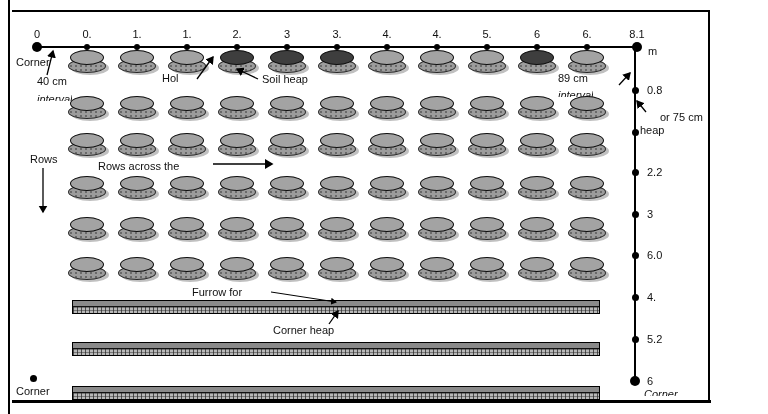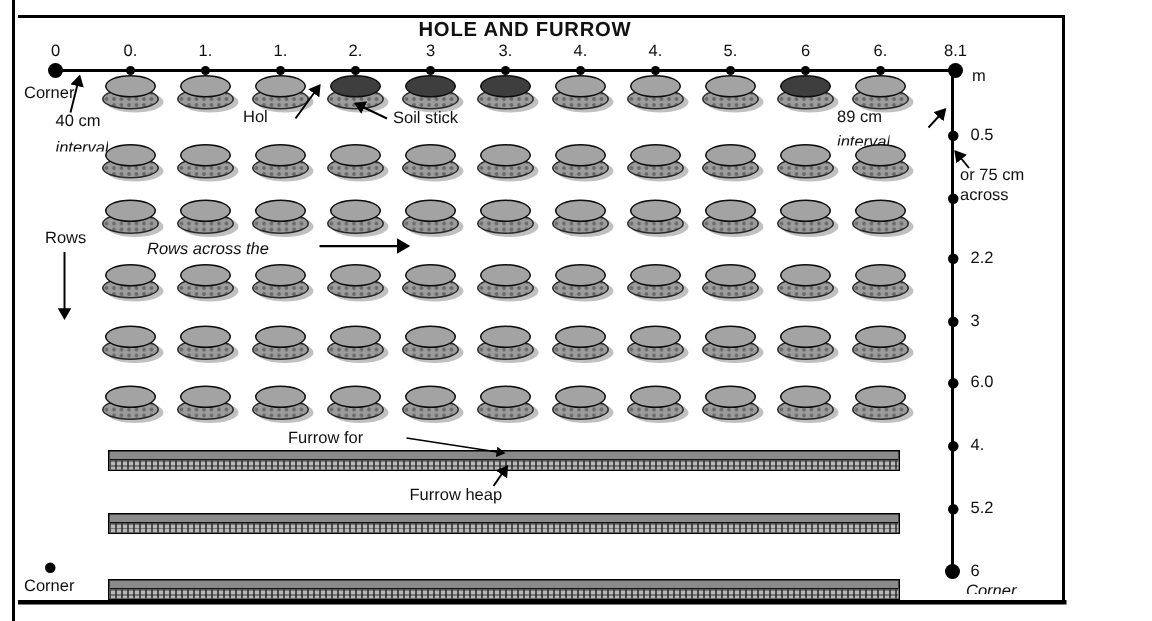--- a/index.html
+++ b/index.html
@@ -38,21 +38,20 @@
 </head>
 <body>
 
 <div id="stage">
 
   <div class="frameline" style="left:8px;top:0;width:2px;height:414px;"></div>
   <div class="frameline" style="left:12px;top:10px;width:698px;height:2px;"></div>
   <div class="frameline" style="left:708px;top:10px;width:2px;height:392px;"></div>
   <div class="frameline" style="left:12px;top:400px;width:699px;height:3px;"></div>
 
-  <div class="title">HOLE AND FURROW</div>
 
   <div class="frameline" style="left:37px;top:46px;width:600px;height:2px;"></div>
   <div id="top-ruler">
       <div class="ruler-lbl" style="left: 20px; top: 29px;">0</div>
       <div class="dot" style="left: 32px; top: 42px; width: 10px; height: 10px;"></div>
       <div class="ruler-lbl" style="left: 70px; top: 29px;">0.</div>
       <div class="dot" style="left: 84px; top: 44px; width: 6px; height: 6px;"></div>
       <div class="ruler-lbl" style="left: 120px; top: 29px;">1.</div>
       <div class="dot" style="left: 134px; top: 44px; width: 6px; height: 6px;"></div>
       <div class="ruler-lbl" style="left: 170px; top: 29px;">1.</div>
@@ -74,21 +73,21 @@
       <div class="ruler-lbl" style="left: 570px; top: 29px;">6.</div>
       <div class="dot" style="left: 584px; top: 44px; width: 6px; height: 6px;"></div>
       <div class="ruler-lbl" style="left: 620px; top: 29px;">8.1</div>
       <div class="dot" style="left: 632px; top: 42px; width: 10px; height: 10px;"></div>
     </div>
   <div class="lbl" style="left:648px;top:46px;">m</div>
 
   <div class="frameline" style="left:634px;top:47px;width:2px;height:334px;"></div>
   <div id="right-ruler">
       <div class="dot" style="left: 631.5px; top: 86.5px; width: 7px; height: 7px;"></div>
-      <div class="lbl" style="left: 647px; top: 85px;">0.5</div>
+      <div class="lbl" style="left: 647px; top: 85px;">0.8</div>
       <div class="dot" style="left: 631.5px; top: 128.5px; width: 7px; height: 7px;"></div>
       <div class="dot" style="left: 631.5px; top: 168.5px; width: 7px; height: 7px;"></div>
       <div class="lbl" style="left: 647px; top: 167px;">2.2</div>
       <div class="dot" style="left: 631.5px; top: 210.5px; width: 7px; height: 7px;"></div>
       <div class="lbl" style="left: 647px; top: 209px;">3</div>
       <div class="dot" style="left: 631.5px; top: 251.5px; width: 7px; height: 7px;"></div>
       <div class="lbl" style="left: 647px; top: 250px;">6.0</div>
       <div class="dot" style="left: 631.5px; top: 293.5px; width: 7px; height: 7px;"></div>
       <div class="lbl" style="left: 647px; top: 292px;">4.</div>
       <div class="dot" style="left: 631.5px; top: 335.5px; width: 7px; height: 7px;"></div>
@@ -377,29 +376,29 @@
     </div>
 
   <div class="lbl" style="left:16px;top:57px;">Corner</div>
   <div class="dot" style="left:30px;top:375px;width:7px;height:7px;"></div>
   <div class="lbl" style="left:16px;top:386px;">Corner</div>
   <div class="lbl clip" style="left:644px;top:389px;"><span>Corner</span></div>
 
   <div class="lbl" style="left:37px;top:76px;">40 cm</div>
   <div class="lbl clip" style="left:37px;top:94px;"><span>interval</span></div>
   <div class="lbl" style="left:162px;top:73px;">Hol</div>
-  <div class="lbl" style="left:262px;top:74px;">Soil stick</div>
+  <div class="lbl" style="left:262px;top:74px;">Soil heap</div>
   <div class="lbl" style="left:30px;top:154px;">Rows</div>
-  <div class="lbl" style="left:98px;top:161px;font-style:italic;">Rows across the</div>
+  <div class="lbl" style="left:98px;top:161px;">Rows across the</div>
   <div class="lbl" style="left:558px;top:73px;">89 cm</div>
   <div class="lbl clip" style="left:558px;top:90px;"><span>interval</span></div>
-  <div class="lbl" style="left:640px;top:112px;">or 75 cm</div>
-  <div class="lbl" style="left:640px;top:125px;">across</div>
+  <div class="lbl" style="left:660px;top:112px;">or 75 cm</div>
+  <div class="lbl" style="left:640px;top:125px;">heap</div>
   <div class="lbl" style="left:192px;top:287px;">Furrow for</div>
-  <div class="lbl" style="left:273px;top:325px;">Furrow heap</div>
+  <div class="lbl" style="left:273px;top:325px;">Corner heap</div>
 
   <svg class="overlay" width="768" height="414" viewBox="0 0 768 414">
     <defs>
       <marker id="ah" markerWidth="7" markerHeight="7" refX="5" refY="3.5" orient="auto">
         <path d="M0,0 L6,3.5 L0,7 Z" fill="#000"></path>
       </marker>
     </defs>
     <line x1="47" y1="75" x2="53" y2="51" stroke="#000" stroke-width="1.3" marker-end="url(#ah)"></line>
     <line x1="197" y1="79" x2="213" y2="57" stroke="#000" stroke-width="1.3" marker-end="url(#ah)"></line>
     <line x1="258" y1="79" x2="237" y2="69" stroke="#000" stroke-width="1.3" marker-end="url(#ah)"></line>

